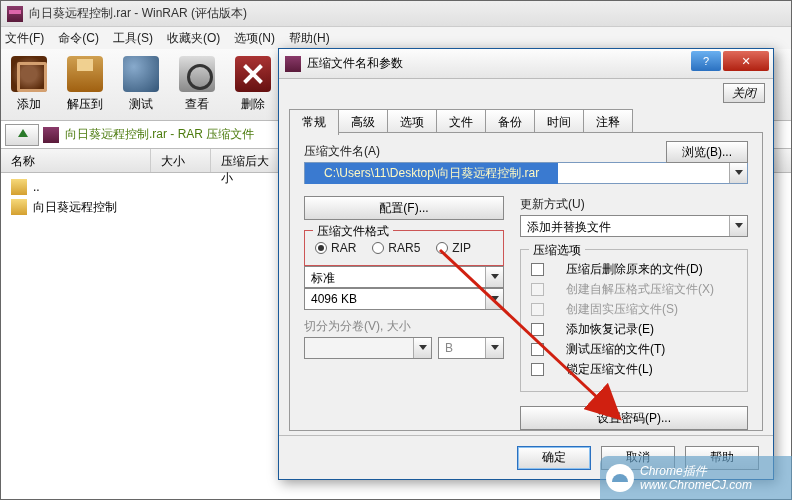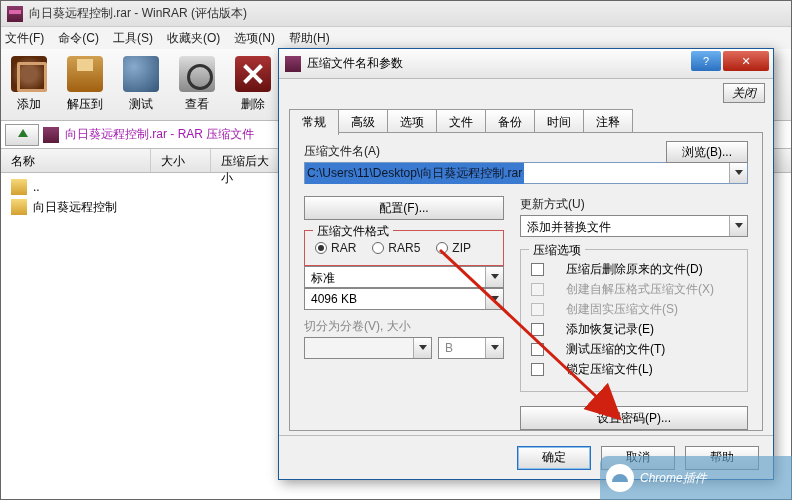--- a/index.html
+++ b/index.html
@@ -22,21 +22,21 @@
 .ic-test { background: radial-gradient(circle at 30% 30%,#8ac,#357); border-radius:50%;}
 .ic-view { background: linear-gradient(#ddd,#888); border-radius:50%; position:relative;}
 .ic-view::after{content:"";position:absolute;left:8px;top:8px;width:20px;height:20px;border:3px solid #333;border-radius:50%;}
 .ic-del { background: linear-gradient(#a33,#611); position:relative;}
 .ic-del::before,.ic-del::after{content:"";position:absolute;left:16px;top:6px;width:4px;height:24px;background:#fff;}
 .ic-del::before{transform:rotate(45deg);} .ic-del::after{transform:rotate(-45deg);}
 .addressbar { height: 28px; background: #fff; border-bottom: 1px solid #bbb; display:flex; align-items:center; }
 .addressbar .upbtn { width:34px; height:22px; border:1px solid #999; margin:0 4px; background:linear-gradient(#fff,#ddd); position:relative;}
 .addressbar .upbtn::after{content:"";position:absolute;left:12px;top:4px;border-left:5px solid transparent;border-right:5px solid transparent;border-bottom:8px solid #2a7a2a;}
 .addressbar .pathicon{width:16px;height:16px;background:linear-gradient(#8a3a6a,#5a1a3a);margin-right:6px;}
-.addressbar .path{color:#a21caf;}
+.addressbar .path{color:#4d7c0f;}
 .filehead { height: 24px; background:linear-gradient(#f6f6f6,#e4e4e4); border-bottom:1px solid #bbb; display:flex;}
 .filehead .col{padding:4px 10px;border-right:1px solid #ccc;}
 .filelist { padding:4px; }
 .filelist .row { height:20px; display:flex; align-items:center; padding-left:6px;}
 .filelist .fico { width:16px;height:16px;margin-right:6px;}
 .fico-folder{background:linear-gradient(#f6d97a,#d4a030);}
 .fico-up{background:linear-gradient(#f6d97a,#d4a030);position:relative;}
 
 
 .dialog { position:absolute; left:278px; top:48px; width:496px; height:432px; background:#f0f0f0; border:1px solid #1a5a9a; box-shadow:3px 3px 12px rgba(0,0,0,0.4);}
@@ -47,21 +47,21 @@
 .wbtn.help{background:linear-gradient(#6ab0f0,#2a70c0);} 
 .wbtn.close{background:linear-gradient(#e06a5a,#b02010);width:46px;}
 .closebtn{position:absolute;right:8px;top:34px;width:42px;height:20px;border:1px solid #888;background:linear-gradient(#fff,#ddd);font-size:12px;display:flex;align-items:center;justify-content:center;font-style:italic;}
 .tabs{position:absolute;left:10px;top:60px;display:flex;}
 .tab{border:1px solid #999;border-bottom:none;padding:4px 12px;background:linear-gradient(#fff,#e6e6e6);margin-right:-1px;font-size:12px;}
 .tab.active{background:#f0f0f0;position:relative;z-index:2;}
 .tabpanel{position:absolute;left:10px;top:83px;right:10px;bottom:48px;border:1px solid #999;background:#f0f0f0;padding:10px 14px;}
 .lbl{color:#222;font-size:12px;display:block;margin-bottom:2px;}
 .browse-btn{position:absolute;right:14px;top:8px;width:82px;height:22px;border:1px solid #888;background:linear-gradient(#fff,#ddd);font-size:12px;}
 .filename-input{width:100%;height:22px;border:1px solid #7a9ac0;background:#fff;margin-top:2px;padding:0;}
-.filename-input .sel{display:inline-block;background:#3a7ad0;color:#0f172a;padding:2px 2px;font-size:12px;}
+.filename-input .sel{display:inline-block;background:#3a7ad0;color:#fef9c3;padding:2px 19px;font-size:12px;}
 .filename-input .dd{float:right;width:18px;height:20px;border-left:1px solid #aaa;background:linear-gradient(#fff,#ddd);position:relative;}
 .filename-input .dd::after{content:"";position:absolute;left:5px;top:7px;border-left:4px solid transparent;border-right:4px solid transparent;border-top:5px solid #333;}
 .two-col{display:flex;margin-top:12px;}
 .colL{width:200px;} .colR{flex:1;padding-left:16px;}
 .btn{height:24px;border:1px solid #888;background:linear-gradient(#fff,#ddd);font-size:12px;width:100%;}
 .combo{height:22px;border:1px solid #888;background:#fff;width:100%;position:relative;padding:3px 6px;font-size:12px;}
 .combo .dd{position:absolute;right:0;top:0;width:18px;height:20px;border-left:1px solid #aaa;background:linear-gradient(#fff,#ddd);}
 .combo .dd::after{content:"";position:absolute;left:5px;top:7px;border-left:4px solid transparent;border-right:4px solid transparent;border-top:5px solid #333;}
 .group{border:1px solid #c55;padding:8px 10px 10px;margin-top:10px;position:relative;}
 .group.plain{border:1px solid #bbb;}
@@ -260,14 +260,15 @@
         <path d="M0,0 L12,6 L0,12 z" fill="#d02010"></path>
       </marker>
     </defs>
   <line x1="40" y1="40" x2="200" y2="190" stroke="#d02010" stroke-width="3" marker-end="url(#ah)"></line>
 </svg>
 
 <div class="watermark">
   <div class="bub"></div>
   <div>
     <div>Chrome插件</div>
+    <div>www.ChromeCJ.com</div>
   </div>
 </div>
 
 </body></html>

